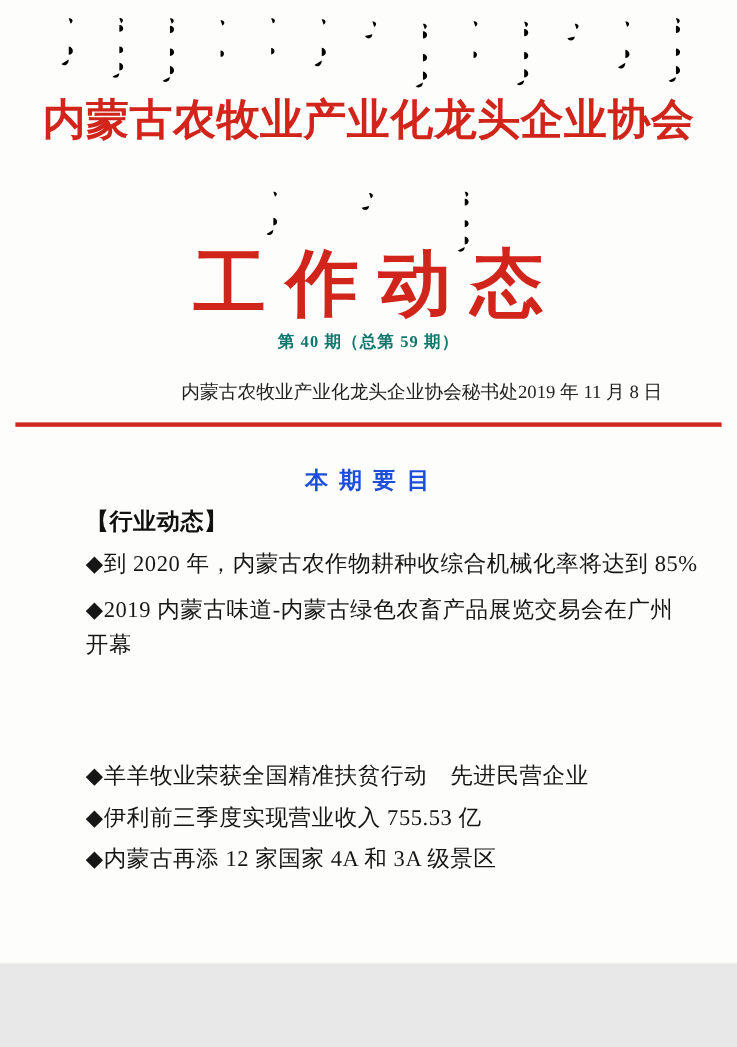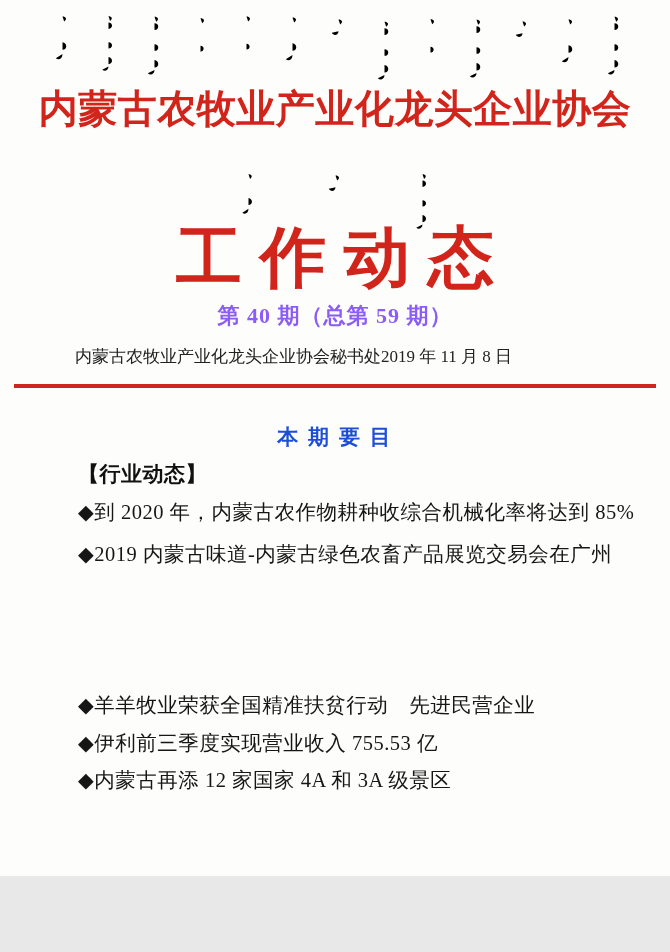--- a/index.html
+++ b/index.html
@@ -32,26 +32,26 @@
   .doc-title{
     position:absolute;top:213px;left:0;right:0;margin:0;
     text-align:center;
     font-size:66px;font-weight:bold;
     letter-spacing:18px;padding-left:18px;
     color:#d1251c;white-space:nowrap;
   }
   
   .issue-line{
     position:absolute;top:301px;left:0;right:0;
-    text-align:center;font-size:22px;font-weight:bold;letter-spacing:1px;
-    color:#8b5cf6;
+    text-align:center;font-size:15px;font-weight:bold;letter-spacing:1px;
+    color:#0f766e;
   }
   .pub-row{
     position:absolute;top:345px;left:75px;right:68px;
-    display:flex;justify-content:flex-start;
+    display:flex;justify-content:flex-end;
     font-size:17px;color:#222;
   }
   .red-rule{
     position:absolute;top:384px;left:14px;right:14px;height:3.5px;
     background:#ce251e;border:none;margin:0;
   }
   
   .toc-title{
     position:absolute;top:423px;left:0;right:0;
     text-align:center;
@@ -170,20 +170,21 @@
     <span>2019 年 11 月 8 日</span>
   </div>
 
   <hr class="red-rule">
 
   <div class="toc-title">本 期 要 目</div>
 
   <div class="sec-heading h-industry">【行业动态】</div>
   <p class="toc-item i-1">◆到 2020 年，内蒙古农作物耕种收综合机械化率将达到 85%</p>
   <p class="toc-item i-2">◆2019 内蒙古味道-内蒙古绿色农畜产品展览交易会在广州</p>
+  <p class="toc-item i-2b">开幕</p>
 
   <p class="toc-item i-3">◆羊羊牧业荣获全国精准扶贫行动　先进民营企业</p>
   <p class="toc-item i-4">◆伊利前三季度实现营业收入 755.53 亿</p>
   <p class="toc-item i-5">◆内蒙古再添 12 家国家 4A 和 3A 级景区</p>
 
   <div class="footer">- 1 -</div>
 
 </div>
 
 </body></html>

